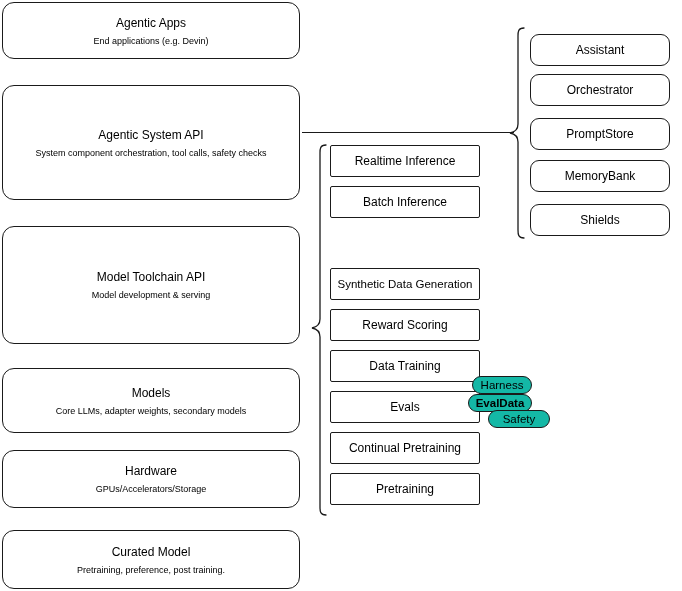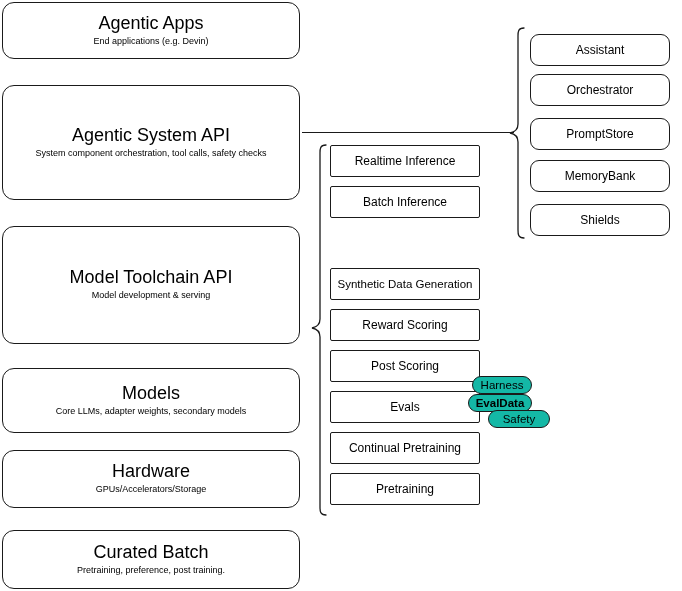--- a/index.html
+++ b/index.html
@@ -25,21 +25,21 @@
     box-sizing: border-box;
     border: 1px solid #1a1a1a;
     background: #ffffff;
     display: flex;
     flex-direction: column;
     align-items: center;
     justify-content: center;
     text-align: center;
   }
   .node .title {
-    font-size: 18px;
+    font-size: 12px;
     line-height: 16px;
     color: #000;
     white-space: nowrap;
   }
   .node .subtitle {
     font-size: 9px;
     line-height: 12px;
     color: #000;
     margin-top: 4px;
     white-space: nowrap;
@@ -127,21 +127,21 @@
     <div class="title">Models</div>
     <div class="subtitle">Core LLMs, adapter weights, secondary models</div>
   </div>
 
   <div class="node layer" style="top:450px;height:58px;">
     <div class="title">Hardware</div>
     <div class="subtitle">GPUs/Accelerators/Storage</div>
   </div>
 
   <div class="node layer" style="top:530px;height:59px;">
-    <div class="title">Curated Batch</div>
+    <div class="title">Curated Model</div>
     <div class="subtitle">Pretraining, preference, post training.</div>
   </div>
 
   <div class="connector-line" style="left:302px;top:132px;width:212px;height:1px;"></div>
 
   <div class="brace" style="left:508px;top:26px;width:18px;height:214px;">
     <svg width="18" height="214" viewBox="0 0 18 214" fill="none">
       <path d="M16 2 C10 2 10 6 10 10 L10 98 C10 104 7 106 2 107 C7 108 10 110 10 116 L10 204 C10 208 10 212 16 212" stroke="#1a1a1a" stroke-width="1.3" fill="none" stroke-linecap="round"></path>
     </svg>
   </div>
@@ -158,21 +158,21 @@
   <div class="node mid" style="top:186px;">
     <div class="title">Batch Inference</div>
   </div>
   <div class="node mid wide" style="top:268px;">
     <div class="title">Synthetic Data Generation</div>
   </div>
   <div class="node mid" style="top:309px;">
     <div class="title">Reward Scoring</div>
   </div>
   <div class="node mid" style="top:350px;">
-    <div class="title">Post Scoring</div>
+    <div class="title">Data Training</div>
   </div>
   <div class="node mid" style="top:391px;">
     <div class="title">Evals</div>
   </div>
   <div class="node mid" style="top:432px;">
     <div class="title">Continual Pretraining</div>
   </div>
   <div class="node mid" style="top:473px;">
     <div class="title">Pretraining</div>
   </div>

